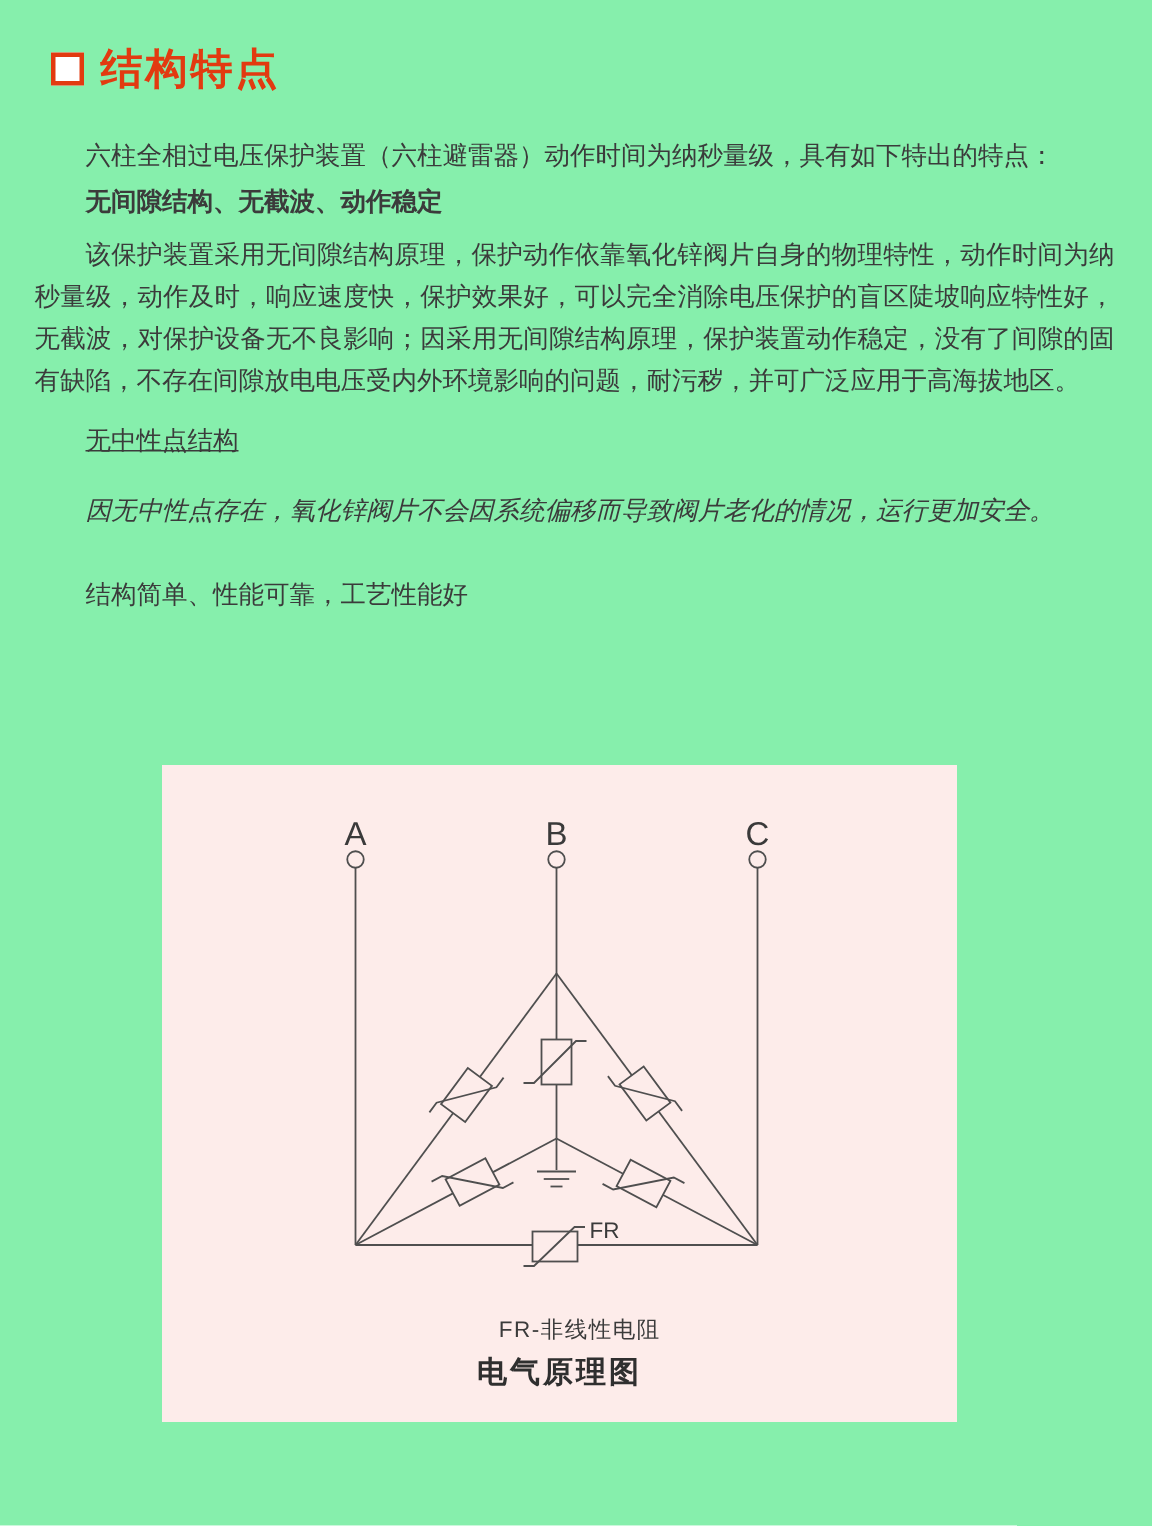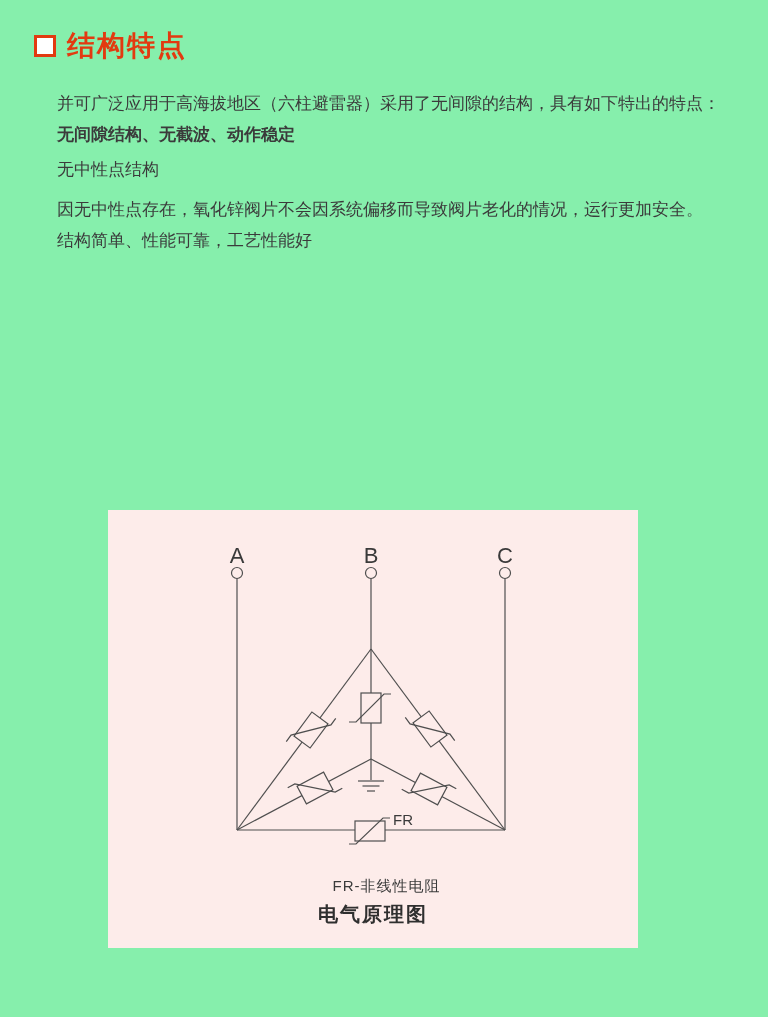--- a/index.html
+++ b/index.html
@@ -45,22 +45,22 @@
     line-height: 28px;
     text-align: justify;
     text-justify: inter-character;
   }
   .content p {
     margin: 0;
     text-indent: 2em;
   }
   .content p:nth-child(2) { margin-top: 3px; font-weight: bold; }
   .content p:nth-child(3) { margin-top: 7px; }
-  .content p:nth-child(4) { margin-top: 12px; }
-  .content p:nth-child(5) { margin-top: 3px; }
+  .content p:nth-child(4) { margin-top: 12px; text-decoration: underline; }
+  .content p:nth-child(5) { margin-top: 19px; font-style: italic; }
   .content p:nth-child(6) { margin-top: 28px; }
   .diagram-panel {
     position: absolute;
     left: 108px;
     top: 510px;
     width: 530px;
     height: 438px;
     background: #fdecea;
   }
   .diagram-panel svg {
@@ -96,22 +96,23 @@
 <body>
 
 <div class="page">
 
   <div class="header">
     <span class="title-square"></span>
     <h1 class="page-title">结构特点</h1>
   </div>
 
   <div class="content">
-    <p>并可广泛应用于高海拔地区（六柱避雷器）采用了无间隙的结构，具有如下特出的特点：</p>
+    <p>六柱全相过电压保护装置（六柱避雷器）动作时间为纳秒量级，具有如下特出的特点：</p>
     <p>无间隙结构、无截波、动作稳定</p>
+    <p>该保护装置采用无间隙结构原理，保护动作依靠氧化锌阀片自身的物理特性，动作时间为纳秒量级，动作及时，响应速度快，保护效果好，可以完全消除电压保护的盲区陡坡响应特性好，无截波，对保护设备无不良影响；因采用无间隙结构原理，保护装置动作稳定，没有了间隙的固有缺陷，不存在间隙放电电压受内外环境影响的问题，耐污秽，并可广泛应用于高海拔地区。</p>
     <p>无中性点结构</p>
     <p>因无中性点存在，氧化锌阀片不会因系统偏移而导致阀片老化的情况，运行更加安全。</p>
     <p>结构简单、性能可靠，工艺性能好</p>
   </div>
 
   <div class="diagram-panel">
     <svg width="530" height="438" viewBox="0 0 530 438">
       <g stroke="#4f4f4f" stroke-width="1.2" fill="none">
 
         <g stroke="none" fill="#3a3a3a" font-family="Liberation Sans, sans-serif" font-size="22" text-anchor="middle">

